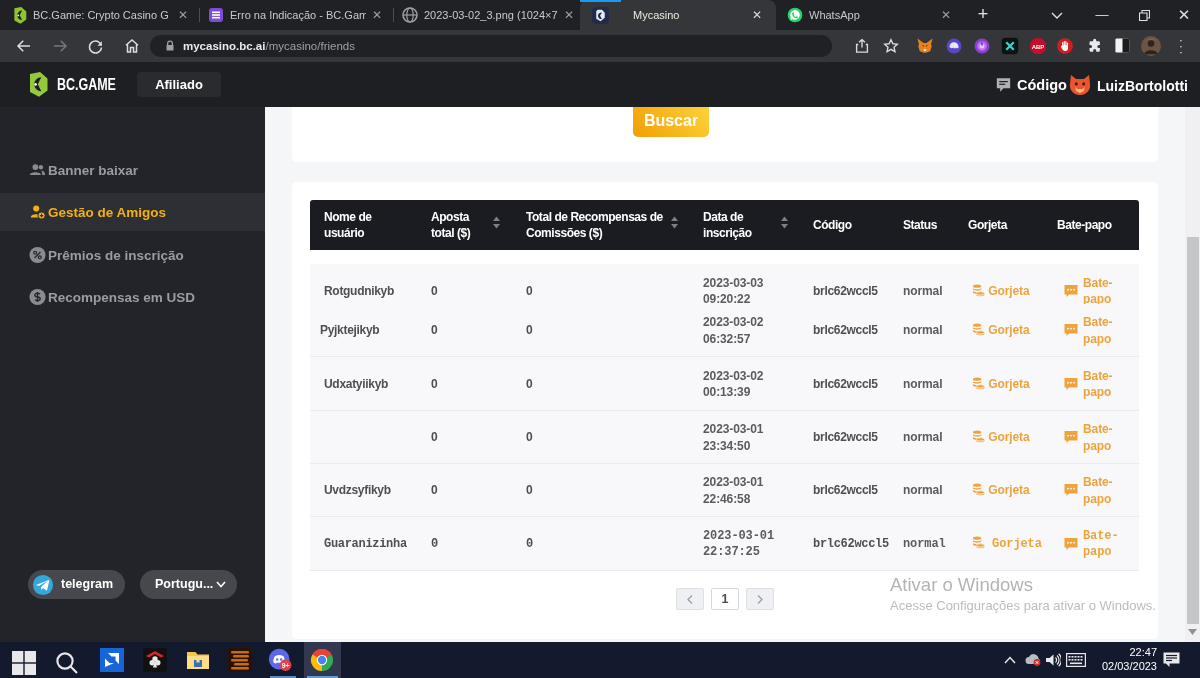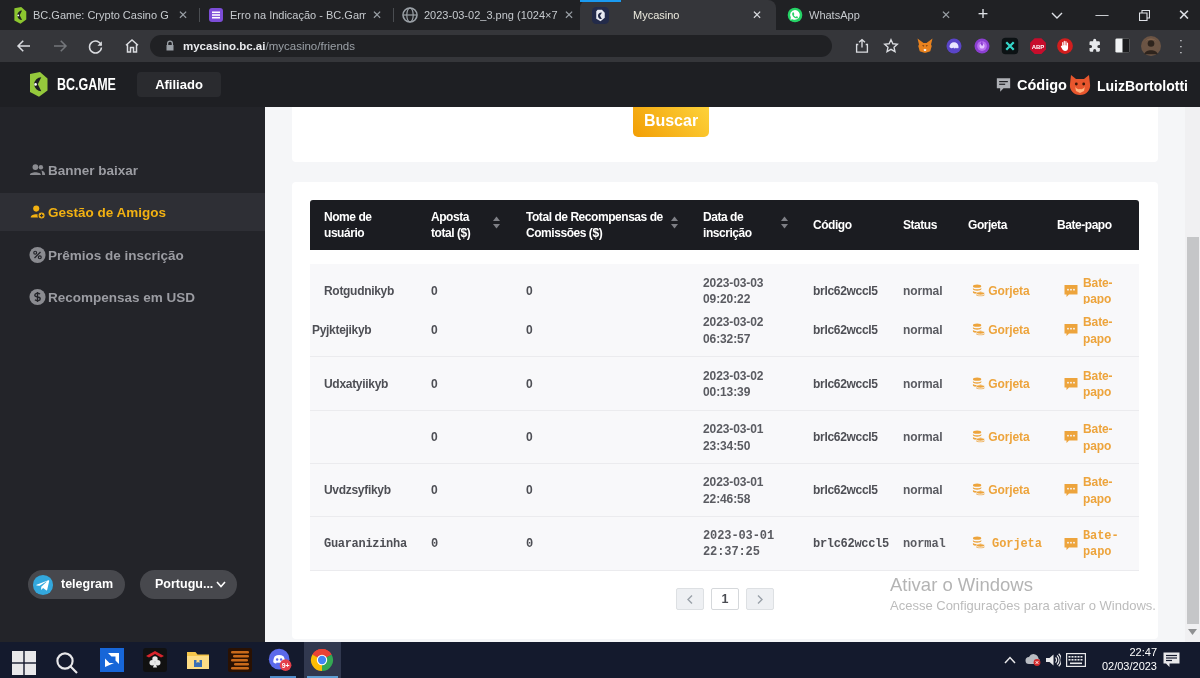--- a/index.html
+++ b/index.html
@@ -352,21 +352,21 @@
           <div class="td orange" style="left:754px;"><svg width="14" height="13" viewBox="0 0 14 13" style="float:left;margin-top:10px;">
                 <path fill="#eda43c" d="M0.5 0.5 H13.5 V10 H5 L2.5 12.5 V10 H0.5 Z"></path>
                 <g fill="#f8f8fa">
                   <circle cx="4" cy="5.2" r="0.9"></circle>
                   <circle cx="7" cy="5.2" r="0.9"></circle>
                   <circle cx="10" cy="5.2" r="0.9"></circle>
                 </g>
               </svg><span style="display:inline-block;margin-left:5px;">Bate-<br>papo</span></div>
         </div>
         <div class="trow" style="top:104px;height:53px;">
-          <div class="td b" style="left:2px;">Pyjktejikyb</div>
+          <div class="td b" style="left:10px;">Pyjktejikyb</div>
           <div class="td b" style="left:121px;">0</div>
           <div class="td b" style="left:216px;">0</div>
           <div class="td" style="left:393px;">2023-03-02<br>06:32:57</div>
           <div class="td b" style="left:503px;">brlc62wccl5</div>
           <div class="td" style="left:593px;">normal</div>
           <div class="td orange" style="left:662px;"><svg width="13" height="13" viewBox="0 0 14 14" style="vertical-align:-2px;">
                 <g fill="#eda43c">
                   <ellipse cx="5.5" cy="2.6" rx="4.5" ry="1.8"></ellipse>
                   <path d="M1 4.3 C1 6.6 10 6.6 10 4.3 L10 6 C10 8 1 8 1 6 Z"></path>
                   <path d="M1 7.6 C1 9.6 10 9.6 10 7.6 L10 9.3 C10 11.3 1 11.3 1 9.3 Z"></path>

